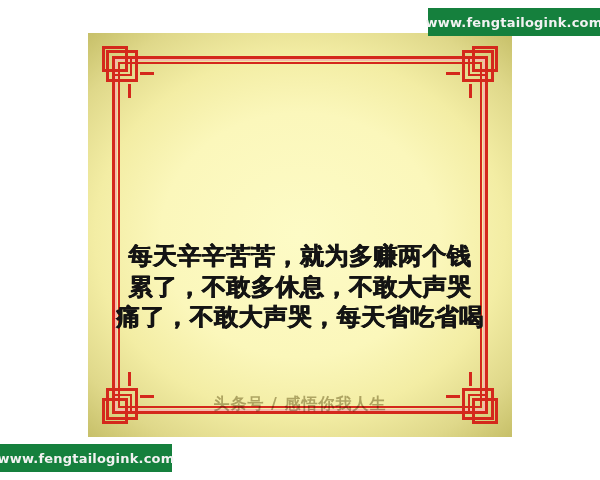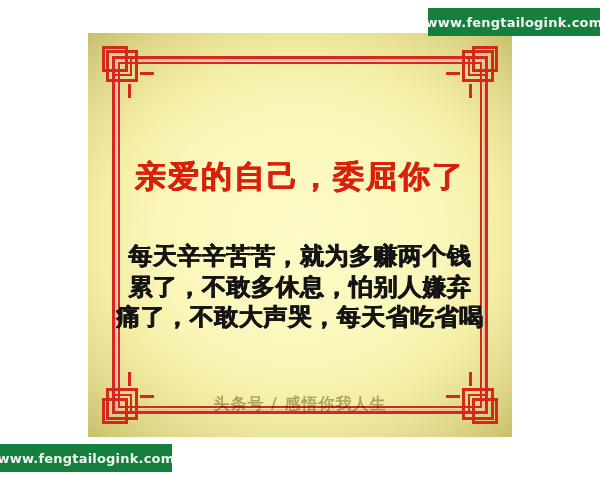--- a/index.html
+++ b/index.html
@@ -160,25 +160,24 @@
     <span class="stub-v"></span>
   </div>
   <div class="corner" id="corner-br">
     <span class="sq1"></span>
     <span class="sq2"></span>
     <span class="sq3"></span>
     <span class="stub-h"></span>
     <span class="stub-v"></span>
   </div>
 
-  <div id="title">亲爱的自己，委屈你了</div>
 
   <div id="body-lines">
     <div class="line">每天辛辛苦苦，就为多赚两个钱</div>
-    <div class="line">累了，不敢多休息，怕别人嫌弃</div>
+    <div class="line">累了，不敢多休息，不敢大声哭</div>
     <div class="line">痛了，不敢大声哭，每天省吃省喝</div>
   </div>
 
   <div id="poster-credit">头条号 / 感悟你我人生</div>
 </div>
 
 <div class="wm-box" id="wm-top">www.fengtailogink.com</div>
 <div class="wm-box" id="wm-bottom">www.fengtailogink.com</div>
 
 </body></html>

